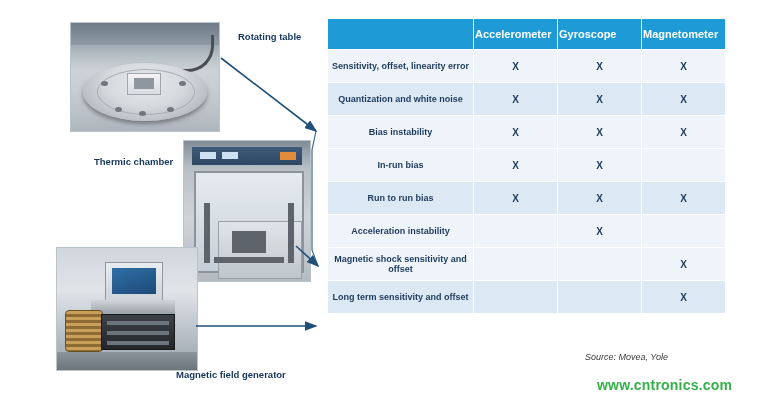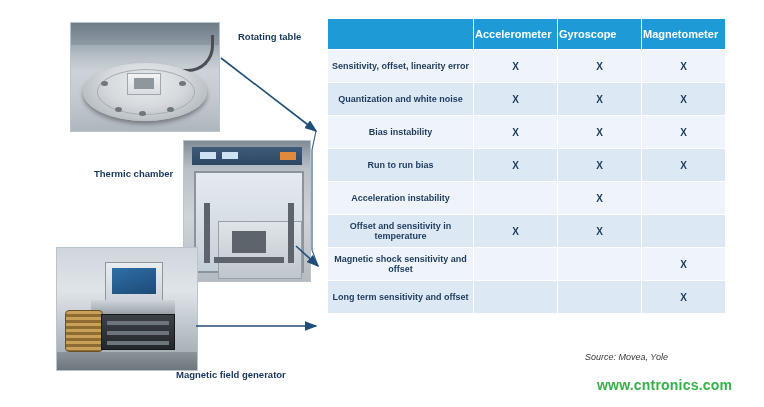--- a/index.html
+++ b/index.html
@@ -139,21 +139,21 @@
 
   
   .caption {
     position: absolute;
     font-size: 9.5px;
     font-weight: bold;
     color: #16365c;
     white-space: nowrap;
   }
   #label-rotating-table { left: 238px; top: 31px; }
-  #label-thermic-chamber { left: 94px; top: 168px; }
+  #label-thermic-chamber { left: 94px; top: 156px; }
   #label-magnetic-field-generator { left: 176px; top: 369px; }
 
   
   svg#arrows {
     position: absolute;
     left: 0; top: 0;
     width: 764px; height: 407px;
     overflow: visible;
   }
 
@@ -320,38 +320,38 @@
         <td class="mark">X</td>
         <td class="mark">X</td>
         <td class="mark">X</td>
       </tr>
       <tr class="band-a">
         <td class="rowlabel">Bias instability</td>
         <td class="mark">X</td>
         <td class="mark">X</td>
         <td class="mark">X</td>
       </tr>
+      <tr class="band-a">
+        <td class="rowlabel">In-run bias</td>
+        <td class="mark">X</td>
+        <td class="mark">X</td>
+        <td class="mark"></td>
+      </tr>
       <tr class="band-b">
         <td class="rowlabel">Run to run bias</td>
         <td class="mark">X</td>
         <td class="mark">X</td>
         <td class="mark">X</td>
       </tr>
       <tr class="band-a">
         <td class="rowlabel">Acceleration instability</td>
         <td class="mark"></td>
         <td class="mark">X</td>
         <td class="mark"></td>
       </tr>
-      <tr class="band-b">
-        <td class="rowlabel">Offset and sensitivity in temperature</td>
-        <td class="mark">X</td>
-        <td class="mark">X</td>
-        <td class="mark"></td>
-      </tr>
       <tr class="band-a">
         <td class="rowlabel">Magnetic shock sensitivity and offset</td>
         <td class="mark"></td>
         <td class="mark"></td>
         <td class="mark">X</td>
       </tr>
       <tr class="band-b">
         <td class="rowlabel">Long term sensitivity and offset</td>
         <td class="mark"></td>
         <td class="mark"></td>

